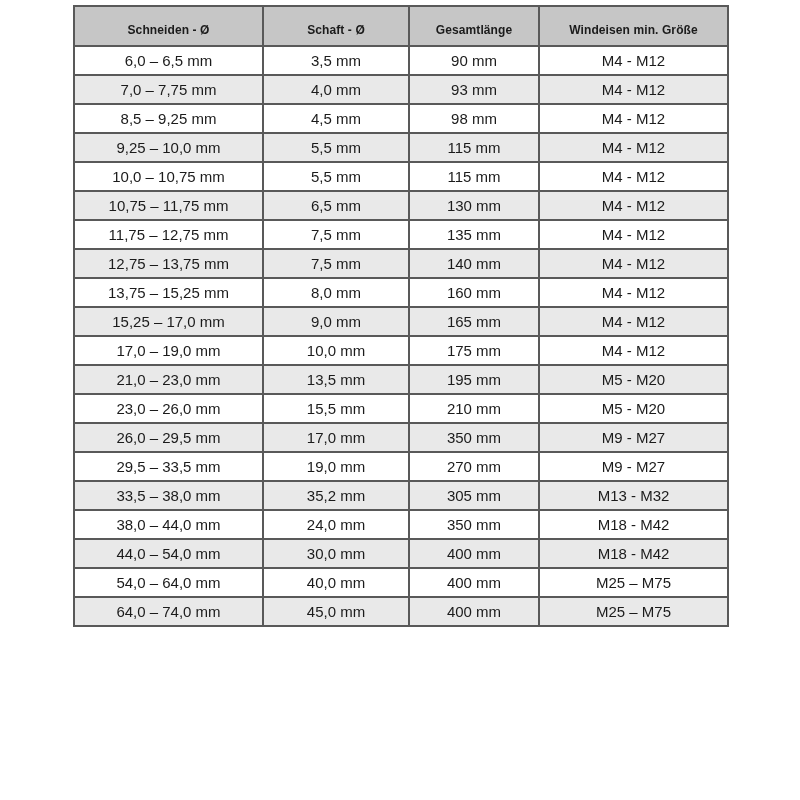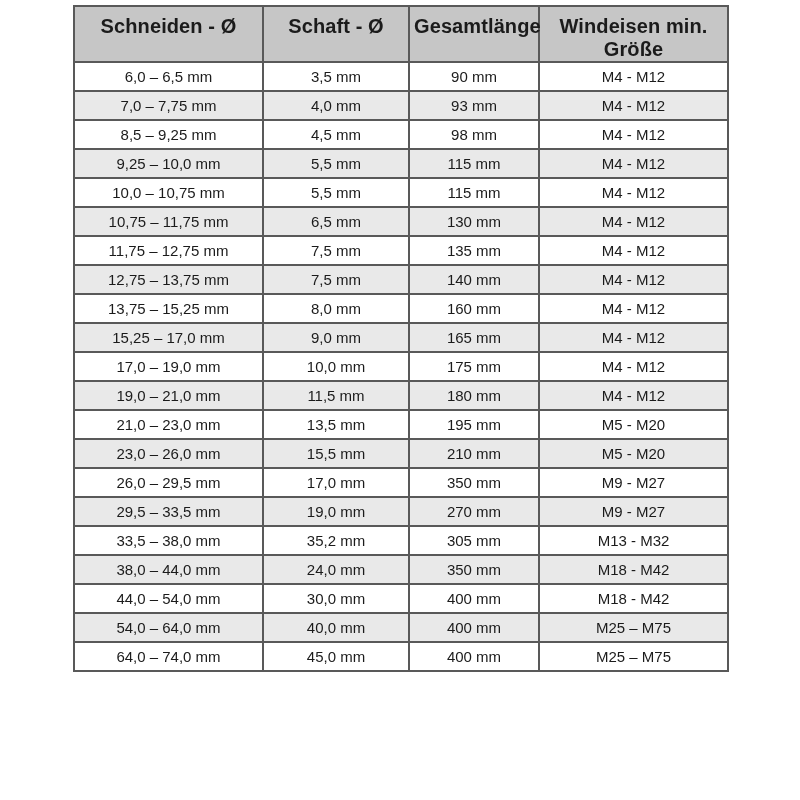--- a/index.html
+++ b/index.html
@@ -41,22 +41,22 @@
   table.size-table td {
     border: 2px solid var(--border-color);
     text-align: center;
     padding: 0 4px;
   }
   table.size-table th {
     background: var(--header-bg);
     font-weight: bold;
     height: 40px;
     vertical-align: top;
-    padding-top: 8px;
-    font-size: 20px;
+    padding-top: 16px;
+    font-size: 12px;
     letter-spacing: 0.1px;
   }
   table.size-table td {
     height: 29px;
     background: var(--row-bg);
     font-weight: normal;
   }
   table.size-table tbody tr:nth-child(even) td {
     background: var(--row-alt-bg);
   }
@@ -145,26 +145,20 @@
           <td>165 mm</td>
           <td>M4 - M12</td>
         </tr>
         <tr>
           <td>17,0 – 19,0 mm</td>
           <td>10,0 mm</td>
           <td>175 mm</td>
           <td>M4 - M12</td>
         </tr>
         <tr>
-          <td>19,0 – 21,0 mm</td>
-          <td>11,5 mm</td>
-          <td>180 mm</td>
-          <td>M4 - M12</td>
-        </tr>
-        <tr>
           <td>21,0 – 23,0 mm</td>
           <td>13,5 mm</td>
           <td>195 mm</td>
           <td>M5 - M20</td>
         </tr>
         <tr>
           <td>23,0 – 26,0 mm</td>
           <td>15,5 mm</td>
           <td>210 mm</td>
           <td>M5 - M20</td>

